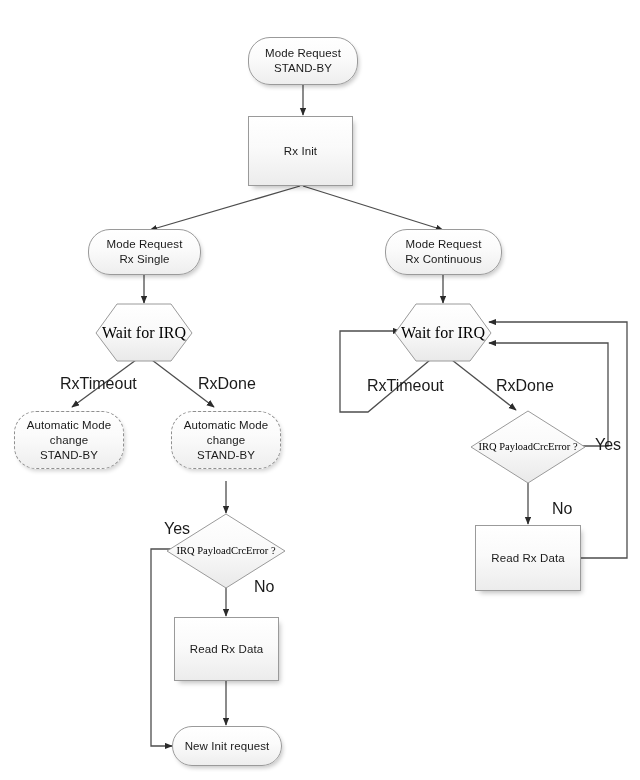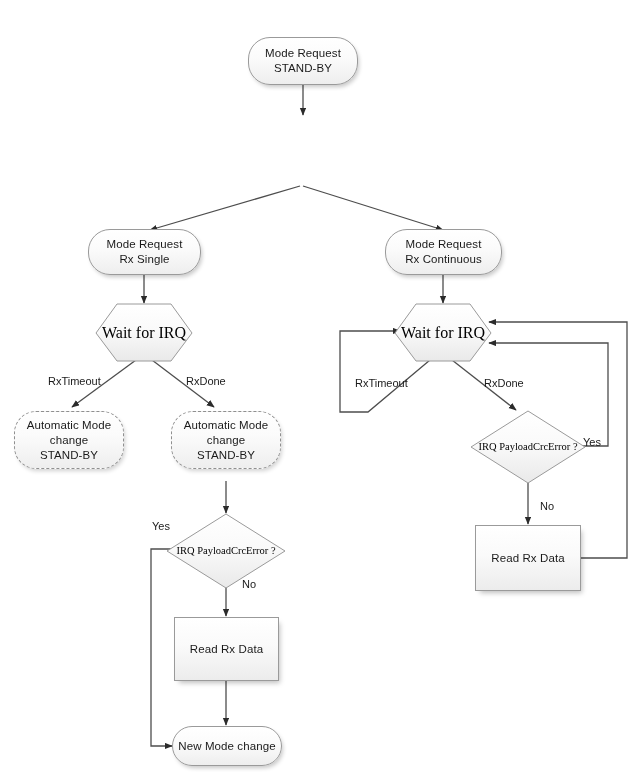--- a/index.html
+++ b/index.html
@@ -42,22 +42,22 @@
   .hexwrap svg{position:absolute;left:0;top:0;}
   .hexwrap .lbl{position:absolute;left:0;top:0;width:100%;height:100%;
     display:flex;align-items:center;justify-content:center;}
   
   .diawrap{position:absolute;}
   .diawrap svg{position:absolute;left:0;top:0;}
   .diawrap .lbl{position:absolute;left:0;top:0;width:100%;height:100%;
     display:flex;align-items:center;justify-content:center;font-family:Liberation Serif, serif;}
 
   .edgelabel{
-    position:absolute;font-size:11px;color:#1a1a1a;
-    font-family:"Liberation Sans", sans-serif;white-space:nowrap;
+    position:absolute;font-size:16px;color:#1a1a1a;
+    font-family:"Liberation Sans", sans-serif;white-space:nowrap;margin-left:12px;
   }
 </style>
 </head>
 <body>
 
 <div id="canvas">
 
   <svg class="edges" viewBox="0 0 640 780">
     <defs>
       <marker id="arrow" markerWidth="10" markerHeight="10" refX="7.2" refY="3.2" orient="auto" markerUnits="userSpaceOnUse">
@@ -98,20 +98,23 @@
 
       <path d="M581,549 L627,549 L627,313 L489,313"></path>
     </g>
   </svg>
 
   <div class="node term" style="left:248px;top:28px;width:110px;height:48px;">
     <span class="lbl">Mode Request
 STAND-BY</span>
   </div>
 
+  <div class="node proc" style="left:248px;top:107px;width:105px;height:70px;">
+    <span class="lbl">Rx Init</span>
+  </div>
 
   <div class="node term" style="left:88px;top:220px;width:113px;height:46px;">
     <span class="lbl">Mode Request
 Rx Single</span>
   </div>
 
   <div class="node term" style="left:385px;top:220px;width:117px;height:46px;">
     <span class="lbl">Mode Request
 Rx Continuous</span>
   </div>
@@ -200,21 +203,21 @@
 
   <div class="node proc" style="left:174px;top:608px;width:105px;height:64px;">
     <span class="lbl">Read Rx Data</span>
   </div>
 
   <div class="node proc" style="left:475px;top:516px;width:106px;height:66px;">
     <span class="lbl">Read Rx Data</span>
   </div>
 
   <div class="node term" style="left:172px;top:717px;width:110px;height:40px;">
-    <span class="lbl">New Mode change</span>
+    <span class="lbl">New Init request</span>
   </div>
 
   <div class="edgelabel" style="left:48px;top:366px;">RxTimeout</div>
   <div class="edgelabel" style="left:186px;top:366px;">RxDone</div>
   <div class="edgelabel" style="left:355px;top:368px;">RxTimeout</div>
   <div class="edgelabel" style="left:484px;top:368px;">RxDone</div>
   <div class="edgelabel" style="left:152px;top:511px;">Yes</div>
   <div class="edgelabel" style="left:242px;top:569px;">No</div>
   <div class="edgelabel" style="left:583px;top:427px;">Yes</div>
   <div class="edgelabel" style="left:540px;top:491px;">No</div>

